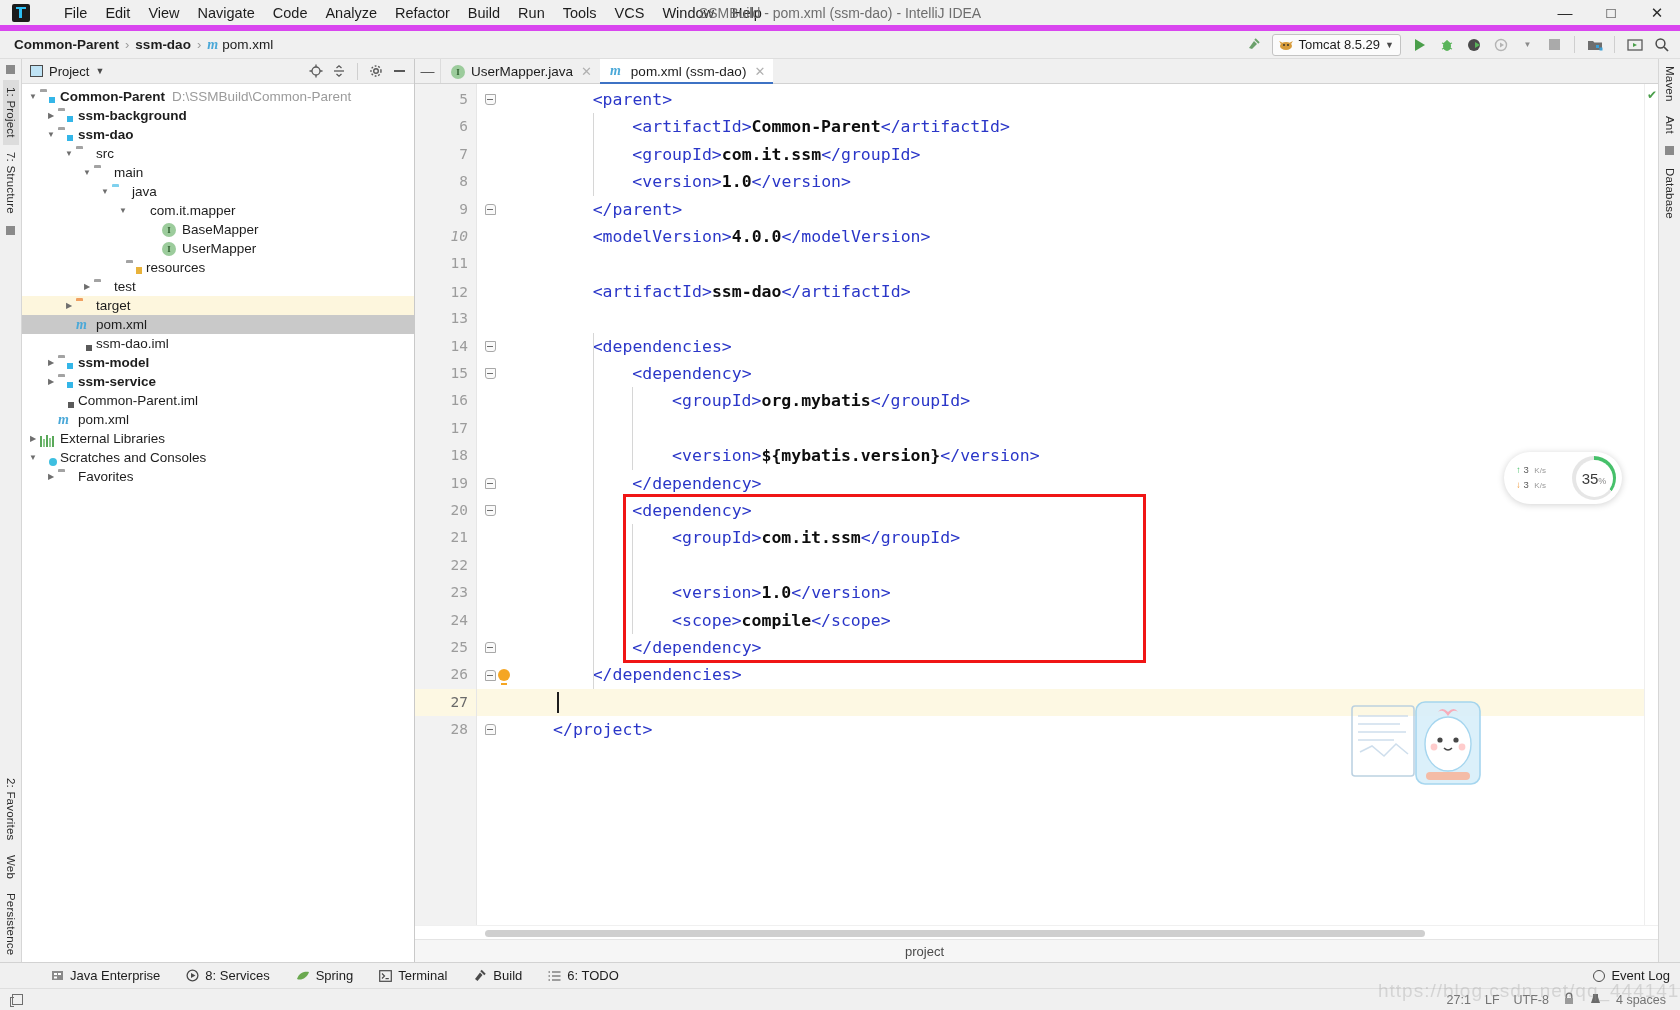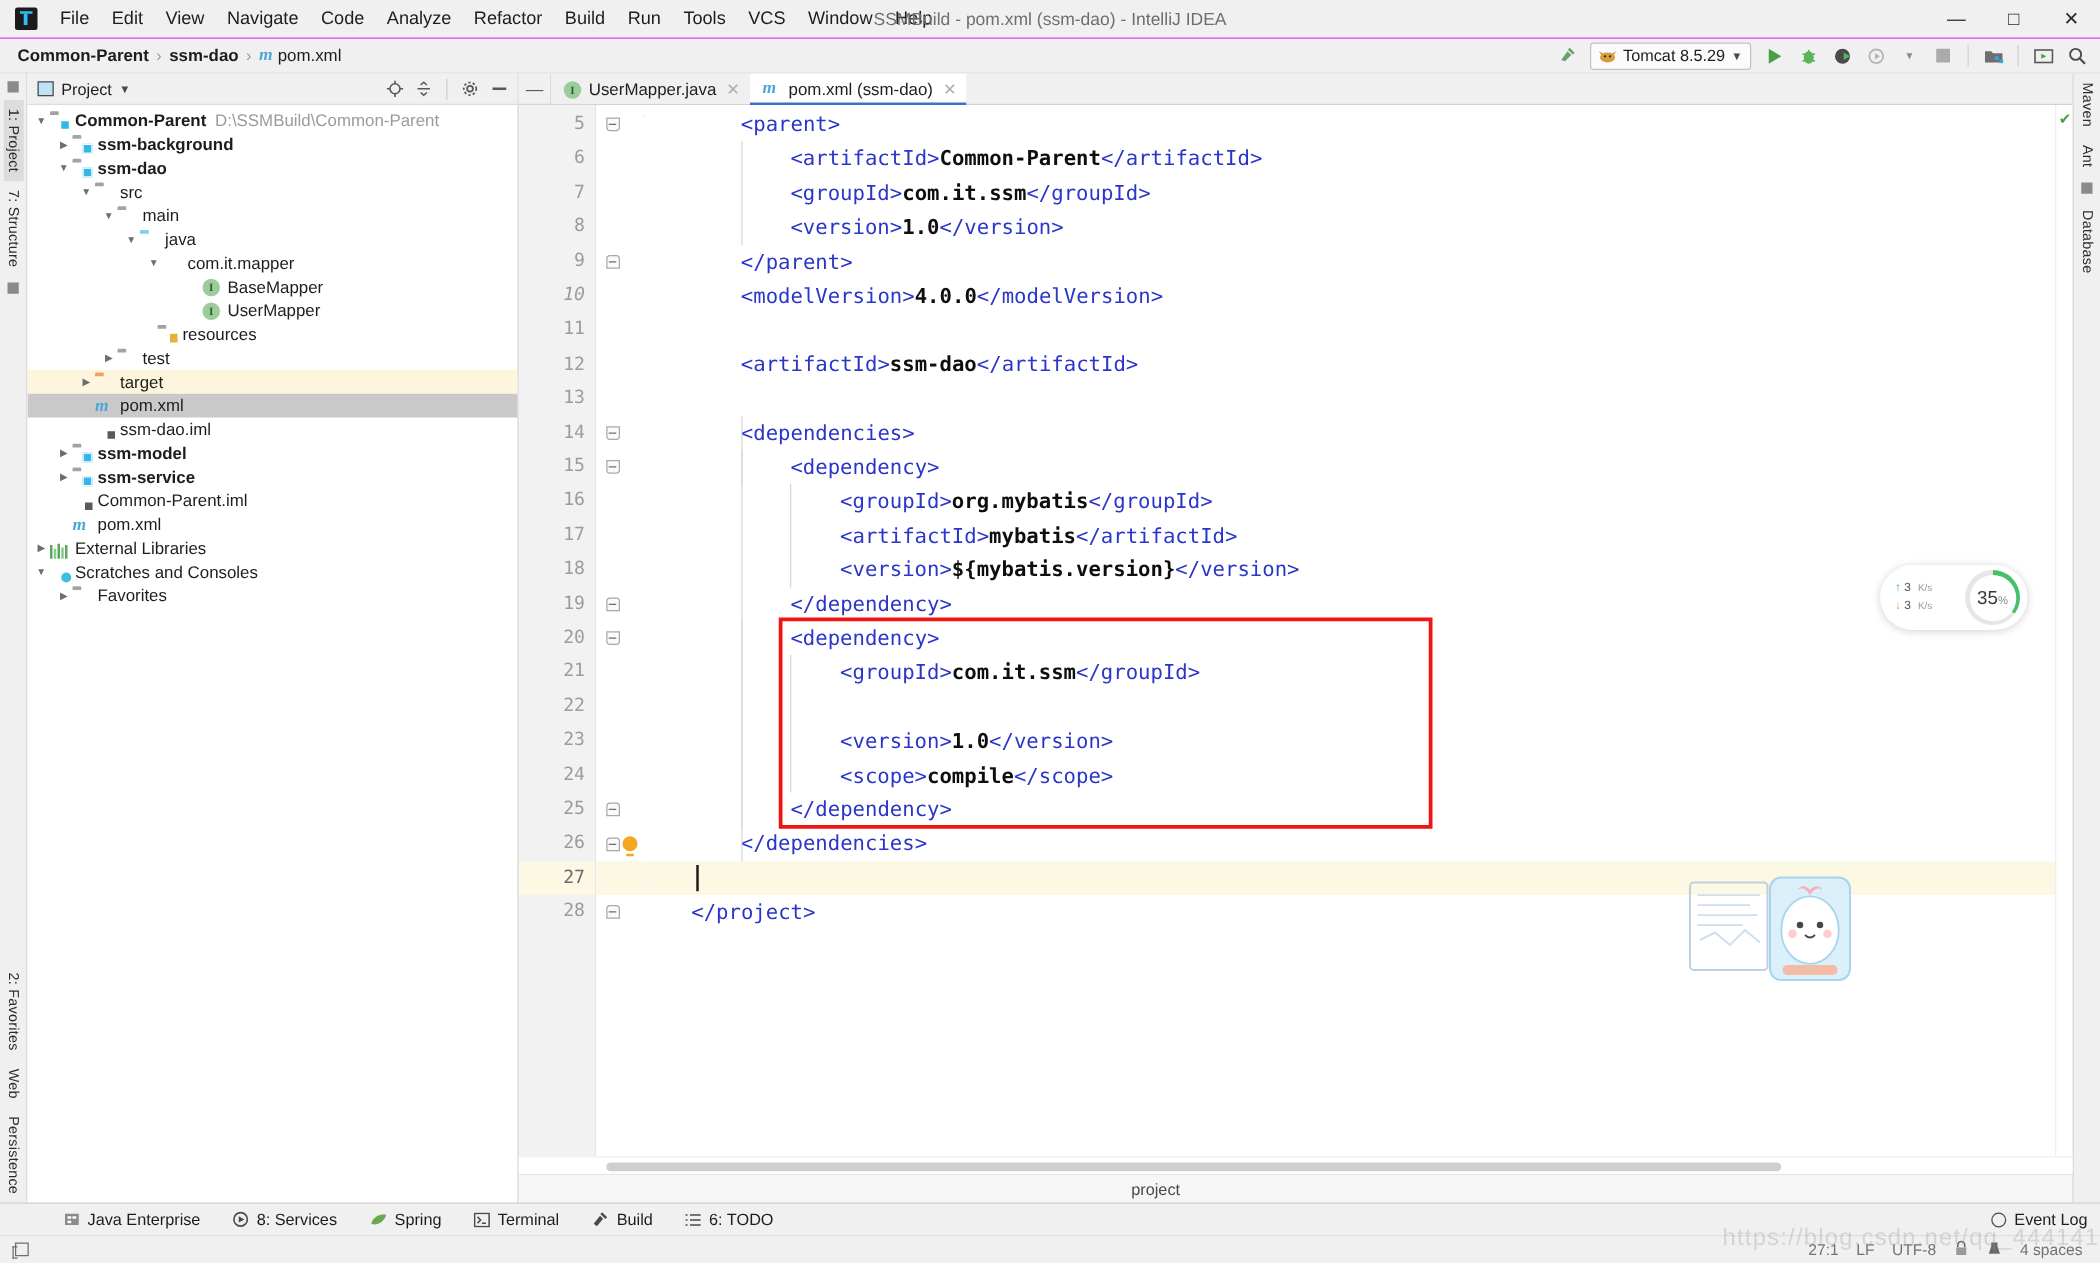--- a/index.html
+++ b/index.html
@@ -13,23 +13,24 @@
     position: relative;
     width: 1680px; height: 1010px;
     background: #f0f0f0;
     display: flex; flex-direction: column;
   }
 
   
   .titlebar {
     height: 29px; background: #f0f0f0;
     display: flex; align-items: center;
-    border-bottom: 1px solid #d946ef;
+    border-bottom: 6px solid #d946ef;
     position: relative;
     flex: 0 0 31px;
+    gap: 16px;
   }
   .ij-logo {
     width: 18px; height: 18px; margin: 0 9px 0 12px;
     background: #1b1b1b; border-radius: 2px;
     position: relative; flex: none;
   }
   .ij-logo:after {
     content: ""; position: absolute; left: 4px; top: 3px;
     width: 10px; height: 2px; background: #2ec0f5;
   }
@@ -661,21 +662,20 @@
             <div class="cline" style="top: 2px; left: 77.68px;"><span class="br">&lt;</span><span class="tg">parent</span><span class="br">&gt;</span></div>
             <div class="cline" style="top: 29.4px; left: 117.36px;"><span class="br">&lt;</span><span class="tg">artifactId</span><span class="br">&gt;</span><span class="tx">Common-Parent</span><span class="br">&lt;/</span><span class="tg">artifactId</span><span class="br">&gt;</span></div>
             <div class="cline" style="top: 56.8px; left: 117.36px;"><span class="br">&lt;</span><span class="tg">groupId</span><span class="br">&gt;</span><span class="tx">com.it.ssm</span><span class="br">&lt;/</span><span class="tg">groupId</span><span class="br">&gt;</span></div>
             <div class="cline" style="top: 84.2px; left: 117.36px;"><span class="br">&lt;</span><span class="tg">version</span><span class="br">&gt;</span><span class="tx">1.0</span><span class="br">&lt;/</span><span class="tg">version</span><span class="br">&gt;</span></div>
             <div class="cline" style="top: 111.6px; left: 77.68px;"><span class="br">&lt;/</span><span class="tg">parent</span><span class="br">&gt;</span></div>
             <div class="cline" style="top: 139px; left: 77.68px;"><span class="br">&lt;</span><span class="tg">modelVersion</span><span class="br">&gt;</span><span class="tx">4.0.0</span><span class="br">&lt;/</span><span class="tg">modelVersion</span><span class="br">&gt;</span></div>
             <div class="cline" style="top: 193.8px; left: 77.68px;"><span class="br">&lt;</span><span class="tg">artifactId</span><span class="br">&gt;</span><span class="tx">ssm-dao</span><span class="br">&lt;/</span><span class="tg">artifactId</span><span class="br">&gt;</span></div>
             <div class="cline" style="top: 248.6px; left: 77.68px;"><span class="br">&lt;</span><span class="tg">dependencies</span><span class="br">&gt;</span></div>
             <div class="cline" style="top: 276px; left: 117.36px;"><span class="br">&lt;</span><span class="tg">dependency</span><span class="br">&gt;</span></div>
             <div class="cline" style="top: 303.4px; left: 157.04px;"><span class="br">&lt;</span><span class="tg">groupId</span><span class="br">&gt;</span><span class="tx">org.mybatis</span><span class="br">&lt;/</span><span class="tg">groupId</span><span class="br">&gt;</span></div>
-            <div class="cline" style="top: 330.8px; left: 157.04px;"><span class="br">&lt;</span><span class="tg">artifactId</span><span class="br">&gt;</span><span class="tx">mybatis</span><span class="br">&lt;/</span><span class="tg">artifactId</span><span class="br">&gt;</span></div>
             <div class="cline" style="top: 358.2px; left: 157.04px;"><span class="br">&lt;</span><span class="tg">version</span><span class="br">&gt;</span><span class="tx">${mybatis.version}</span><span class="br">&lt;/</span><span class="tg">version</span><span class="br">&gt;</span></div>
             <div class="cline" style="top: 385.6px; left: 117.36px;"><span class="br">&lt;/</span><span class="tg">dependency</span><span class="br">&gt;</span></div>
             <div class="cline" style="top: 413px; left: 117.36px;"><span class="br">&lt;</span><span class="tg">dependency</span><span class="br">&gt;</span></div>
             <div class="cline" style="top: 440.4px; left: 157.04px;"><span class="br">&lt;</span><span class="tg">groupId</span><span class="br">&gt;</span><span class="tx">com.it.ssm</span><span class="br">&lt;/</span><span class="tg">groupId</span><span class="br">&gt;</span></div>
             <div class="cline" style="top: 495.2px; left: 157.04px;"><span class="br">&lt;</span><span class="tg">version</span><span class="br">&gt;</span><span class="tx">1.0</span><span class="br">&lt;/</span><span class="tg">version</span><span class="br">&gt;</span></div>
             <div class="cline" style="top: 522.6px; left: 157.04px;"><span class="br">&lt;</span><span class="tg">scope</span><span class="br">&gt;</span><span class="tx">compile</span><span class="br">&lt;/</span><span class="tg">scope</span><span class="br">&gt;</span></div>
             <div class="cline" style="top: 550px; left: 117.36px;"><span class="br">&lt;/</span><span class="tg">dependency</span><span class="br">&gt;</span></div>
             <div class="cline" style="top: 577.4px; left: 77.68px;"><span class="br">&lt;/</span><span class="tg">dependencies</span><span class="br">&gt;</span></div>
             <div class="hl-row" style="top: 604.8px;"></div>
             <div class="cline" style="top: 632.2px; left: 38px;"><span class="br">&lt;/</span><span class="tg">project</span><span class="br">&gt;</span></div>

